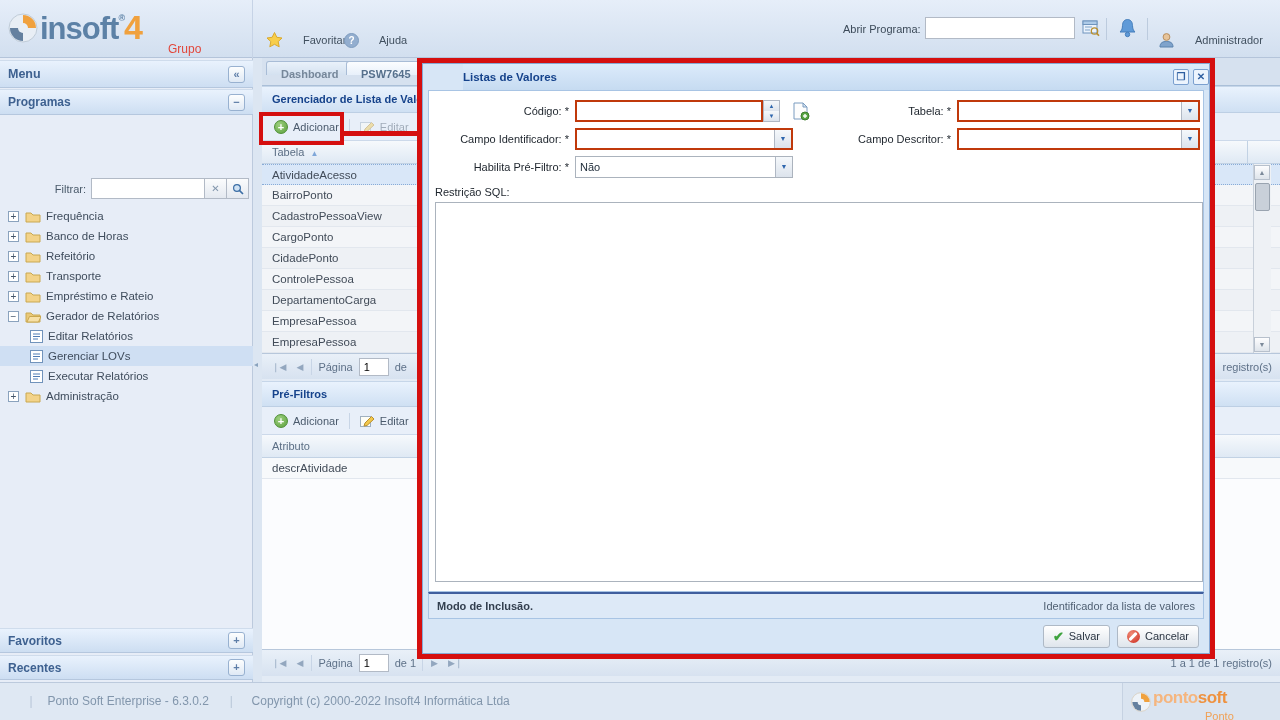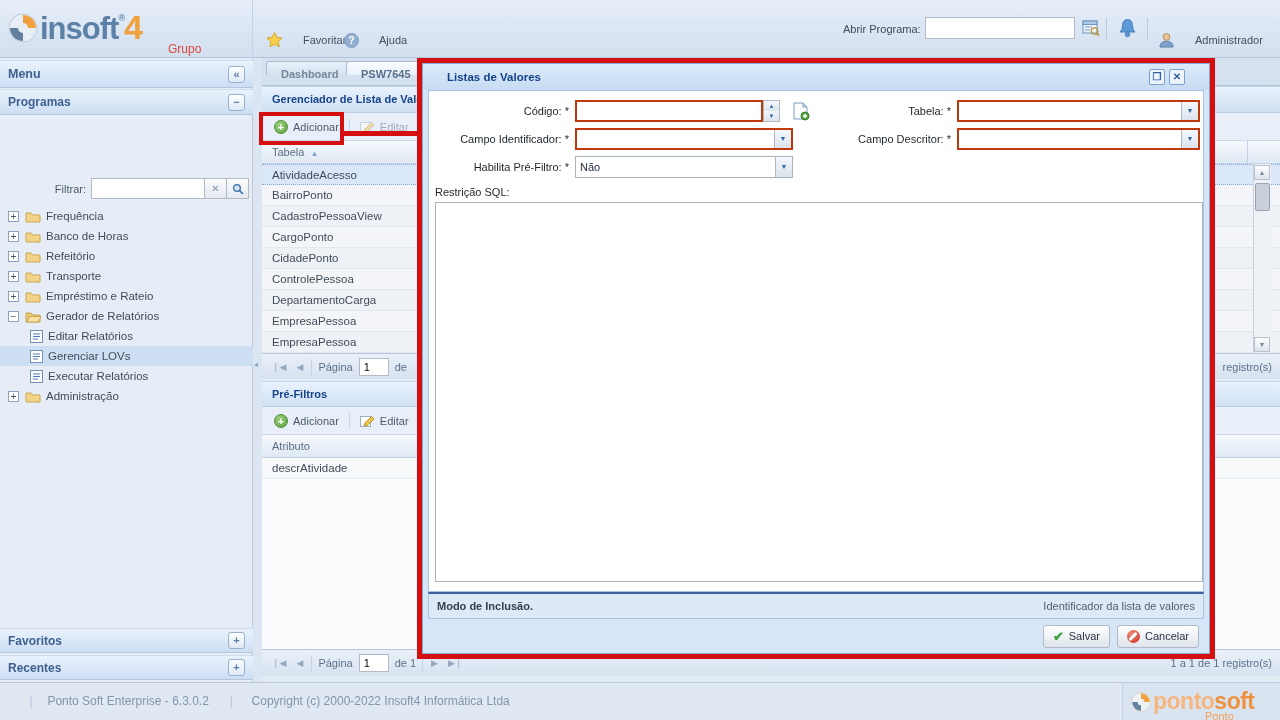--- a/index.html
+++ b/index.html
@@ -40,21 +40,21 @@
   .expander { width:11px; height:11px; margin-left:8px; background:#fff; border:1px solid #8aa2bd; color:#44566b;
     font-size:10px; line-height:9px; text-align:center; flex:none; }
   .child { padding-left:30px; }
   .selrow { background:#cfdff3; }
 
   
   .footer { position:absolute; left:0; top:682px; width:1280px; height:38px; background:#dfe8f3; border-top:1px solid #bccadd;
     color:#8296ac; font-size:12px; }
   .fsep { color:#b9c6d8; }
   .pslogobox { position:absolute; left:1122px; top:0; width:158px; height:38px; border-left:1px solid #c6d2e2; background:#dae4f0; }
-  .pslogotext { position:absolute; left:30px; top:5px; font-size:23px; font-weight:bold; color:#f5b57e; letter-spacing:-0.5px; }
+  .pslogotext { position:absolute; left:30px; top:5px; font-size:17px; font-weight:bold; color:#f5b57e; letter-spacing:-0.5px; }
   .pslogotext b { color:#ee9240; }
   .pslogosub { position:absolute; left:82px; top:27px; font-size:11px; color:#f0a055; }
 
   
   .tabstrip { position:absolute; left:262px; top:58px; width:1018px; height:28px; background:#d6e1ef; border-bottom:1px solid #aabfd8; }
   .tab { position:absolute; top:3px; height:14px; border:1px solid #a8bcd6; border-bottom:none; border-radius:3px 3px 0 0;
     background:linear-gradient(#e9f1fa,#d4e1f0); color:#76879a; font-weight:bold; text-align:center; line-height:24px; cursor:pointer; padding:0 14px; }
   .tab.active { background:linear-gradient(#fbfdff,#e8f0fa); color:#56708c; }
 
   .panelhdr { position:absolute; left:262px; width:1018px; background:linear-gradient(#e9f2fd,#cfe0f3);
@@ -84,22 +84,22 @@
 
   .pagbar { position:absolute; left:262px; width:1018px; height:26px; background:linear-gradient(#e9f0f8,#d7e2f0);
     border-top:1px solid #b7c7db; display:flex; align-items:center; padding:0 8px; color:#5e7188; gap:6px; }
   .pgico { color:#93a7bf; font-size:9px; cursor:pointer; padding:0 2px; }
   .pginput { width:30px; height:18px; border:1px solid #b2bac6; background:#fff; font-size:11px; font-family:inherit; text-align:left; padding:0 4px; }
   .recright { margin-left:auto; color:#5e7188; }
 
   
   .modal { position:absolute; left:417px; top:58px; width:798px; height:601px; border:5px solid #d50f0f; z-index:10; }
   .modal-win { width:100%; height:100%; background:#d7e6f6; border:1px solid #86a9d4; display:flex; flex-direction:column; }
-  .mtitlebar { height:26px; display:flex; align-items:center; padding:0 24px;
-    background:linear-gradient(#dcebfb,#c6dbf1); }
+  .mtitlebar { height:26px; display:flex; align-items:center; padding:0 0;
+    background:linear-gradient(#dcebfb,#c6dbf1);margin-left:40px; }
   .mtitle { flex:1; color:#15428b; font-weight:bold; font-size:11.5px; }
   .winbtn { width:16px; height:16px; margin-left:4px; border:1px solid #7ba0cf; border-radius:2px; background:#ecf4fd;
     color:#2f5fa0; font-size:10px; font-weight:bold; text-align:center; line-height:14px; cursor:pointer; }
   .mbody { flex:1; margin:0 5px; background:#fff; border:1px solid #a8c4e4; position:relative; }
   .flabel { position:absolute; text-align:right; color:#1d242c; line-height:22px; }
   .finput { position:absolute; height:22px; background:#fff; }
   .req { border:2px solid #c0390b; }
   .norm { border:1px solid #abb3bd; }
   .combo { display:flex; }
   .combo .val { flex:1; line-height:18px; padding-left:4px; color:#23303d; }

